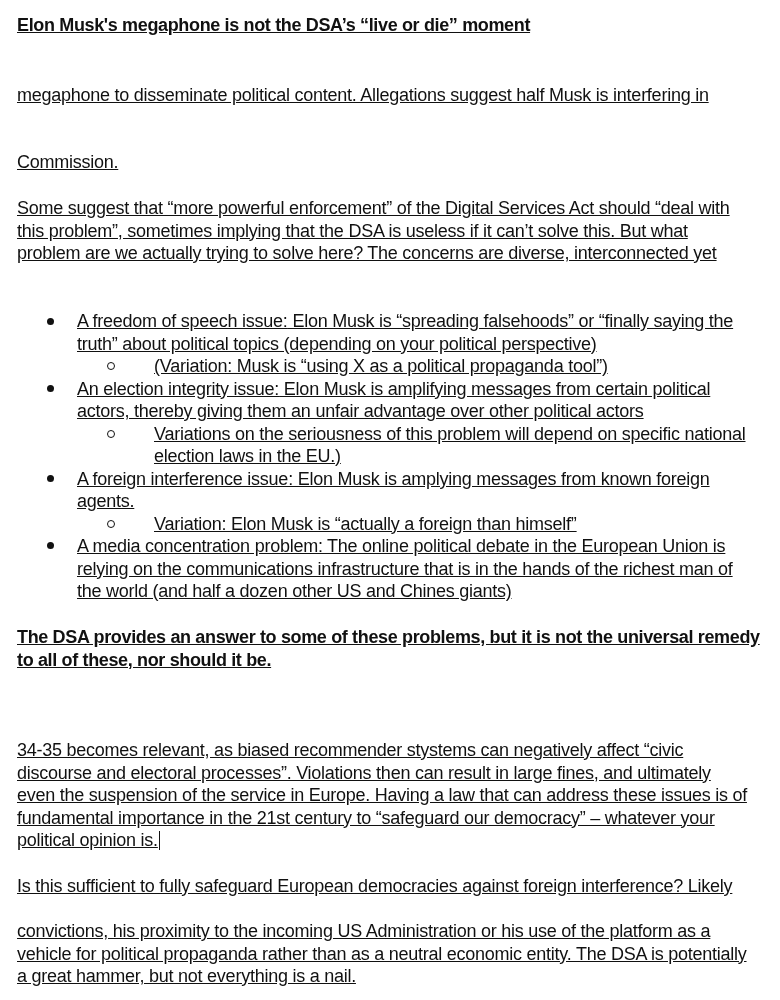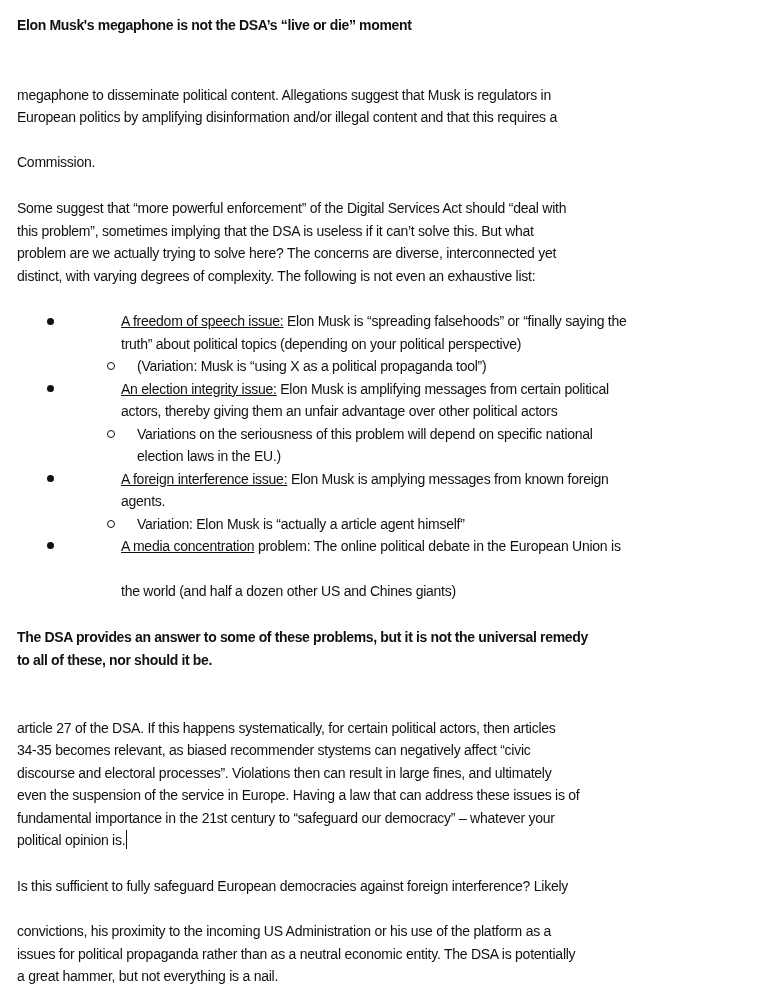--- a/index.html
+++ b/index.html
@@ -4,55 +4,53 @@
 <style>
   html, body { margin: 0; padding: 0; background: #ffffff; }
   body {
     width: 780px; height: 1000px; overflow: hidden;
     font-family: "Liberation Sans", sans-serif;
     color: #111111;
   }
   .page { position: relative; width: 780px; height: 1000px; }
   .line {
     position: absolute; left: 17px;
-    font-size: 14px; line-height: 22px;
-    white-space: nowrap; letter-spacing: -0.25px;
+    font-size: 18px; line-height: 22px;
+    white-space: nowrap; letter-spacing: -0.25px; text-decoration: underline;
   }
   .bold { font-weight: bold; letter-spacing: -0.35px; }
   .u { text-decoration: underline; }
-  .l1 { left: 77px; margin-left: 44px; }
-  .l2 { left: 137px; }
+  .l1 { left: 77px; }
+  .l2 { left: 154px; }
   .bullet {
     position: absolute; left: 47px; width: 7px; height: 7px;
     border-radius: 50%; background: #111;
   }
   .circle {
     position: absolute; left: 107px; width: 6px; height: 6px;
     border-radius: 50%; border: 1.3px solid #111; background: transparent;
   }
   .caret {
     display: inline-block; width: 1px; height: 19px; background: #111;
     vertical-align: -4px; margin-left: 1px;
   }
 </style>
 </head>
 <body>
 
 <div class="page">
 
   <div class="line bold" style="top:14px">Elon Musk's megaphone is not the DSA’s “live or die” moment</div>
 
-  <div class="line" style="top:83.5px">megaphone to disseminate political content. Allegations suggest that Musk is regulators in</div>
-  <div class="line" style="top:106px">European politics by amplifying disinformation and/or illegal content and that this requires a</div>
+  <div class="line" style="top:83.5px">megaphone to disseminate political content. Allegations suggest half Musk is interfering in</div>
   <div class="line" style="top:151px">Commission.</div>
 
   <div class="line" style="top:197px">Some suggest that “more powerful enforcement” of the Digital Services Act should “deal with</div>
   <div class="line" style="top:219.5px">this problem”, sometimes implying that the DSA is useless if it can’t solve this. But what</div>
   <div class="line" style="top:242px">problem are we actually  trying to solve here? The concerns are diverse, interconnected yet</div>
-  <div class="line" style="top:264.5px">distinct, with varying degrees of complexity. The following is not even an exhaustive list:</div>
 
   <span class="bullet" style="top:318px"></span>
   <div class="line l1" style="top:310px">
     <span class="u">A freedom of speech issue:</span><span> Elon Musk is “spreading falsehoods” or “finally saying the</span>
   </div>
   <div class="line l1" style="top:332.5px">truth” about political topics (depending on your political perspective)</div>
   <span class="circle" style="top:362px"></span>
   <div class="line l2" style="top:355px">(Variation: Musk is “using X as a political propaganda tool”)</div>
 
   <span class="bullet" style="top:385px"></span>
@@ -63,38 +61,38 @@
   <span class="circle" style="top:429.5px"></span>
   <div class="line l2" style="top:422.5px">Variations on the seriousness of this problem will depend on specific national</div>
   <div class="line l2" style="top:445px">election laws in the EU.)</div>
 
   <span class="bullet" style="top:475px"></span>
   <div class="line l1" style="top:467.5px">
     <span class="u">A foreign interference issue:</span><span> Elon Musk is amplying messages from known foreign</span>
   </div>
   <div class="line l1" style="top:490px">agents.</div>
   <span class="circle" style="top:519.5px"></span>
-  <div class="line l2" style="top:512.5px">Variation: Elon Musk is “actually a article agent himself”</div>
+  <div class="line l2" style="top:512.5px">Variation: Elon Musk is “actually a foreign than himself”</div>
 
   <span class="bullet" style="top:542px"></span>
   <div class="line l1" style="top:535px">
     <span class="u">A media concentration</span><span> problem:  The online political debate in the European Union is</span>
   </div>
+  <div class="line l1" style="top:557.5px">relying on the communications infrastructure that is in the hands of the richest man of</div>
   <div class="line l1" style="top:580px">the world (and half a dozen other US and Chines giants)</div>
 
   <div class="line bold" style="top:648.5px">to all of these, nor should it be.</div>
   <div class="line bold" style="top:626px">The DSA provides an answer to some of these problems, but it is not the universal remedy</div>
 
-  <div class="line" style="top:716.5px">article 27 of the DSA. If this happens systematically, for certain political actors, then articles</div>
   <div class="line" style="top:739px">34-35 becomes relevant, as biased recommender stystems can negatively affect “civic</div>
   <div class="line" style="top:761.5px">discourse and electoral processes”. Violations then can result in large fines, and ultimately</div>
   <div class="line" style="top:784px">even the suspension of the service in Europe. Having a law that can address these issues is of</div>
   <div class="line" style="top:806.5px">fundamental importance in the 21st century to “safeguard our democracy” – whatever your</div>
   <div class="line" style="top:829px">
     <span>political opinion is.</span><span class="caret"></span>
   </div>
 
   <div class="line" style="top:875px">Is this sufficient to fully safeguard European democracies against foreign interference? Likely</div>
   <div class="line" style="top:920px">convictions, his proximity to the incoming US Administration or his use of the platform as a</div>
-  <div class="line" style="top:942.5px">issues for political propaganda rather than as a neutral economic entity. The DSA is potentially</div>
+  <div class="line" style="top:942.5px">vehicle for political propaganda rather than as a neutral economic entity. The DSA is potentially</div>
   <div class="line" style="top:965px">a great hammer, but not everything is a nail.</div>
 
 </div>
 
 </body></html>

